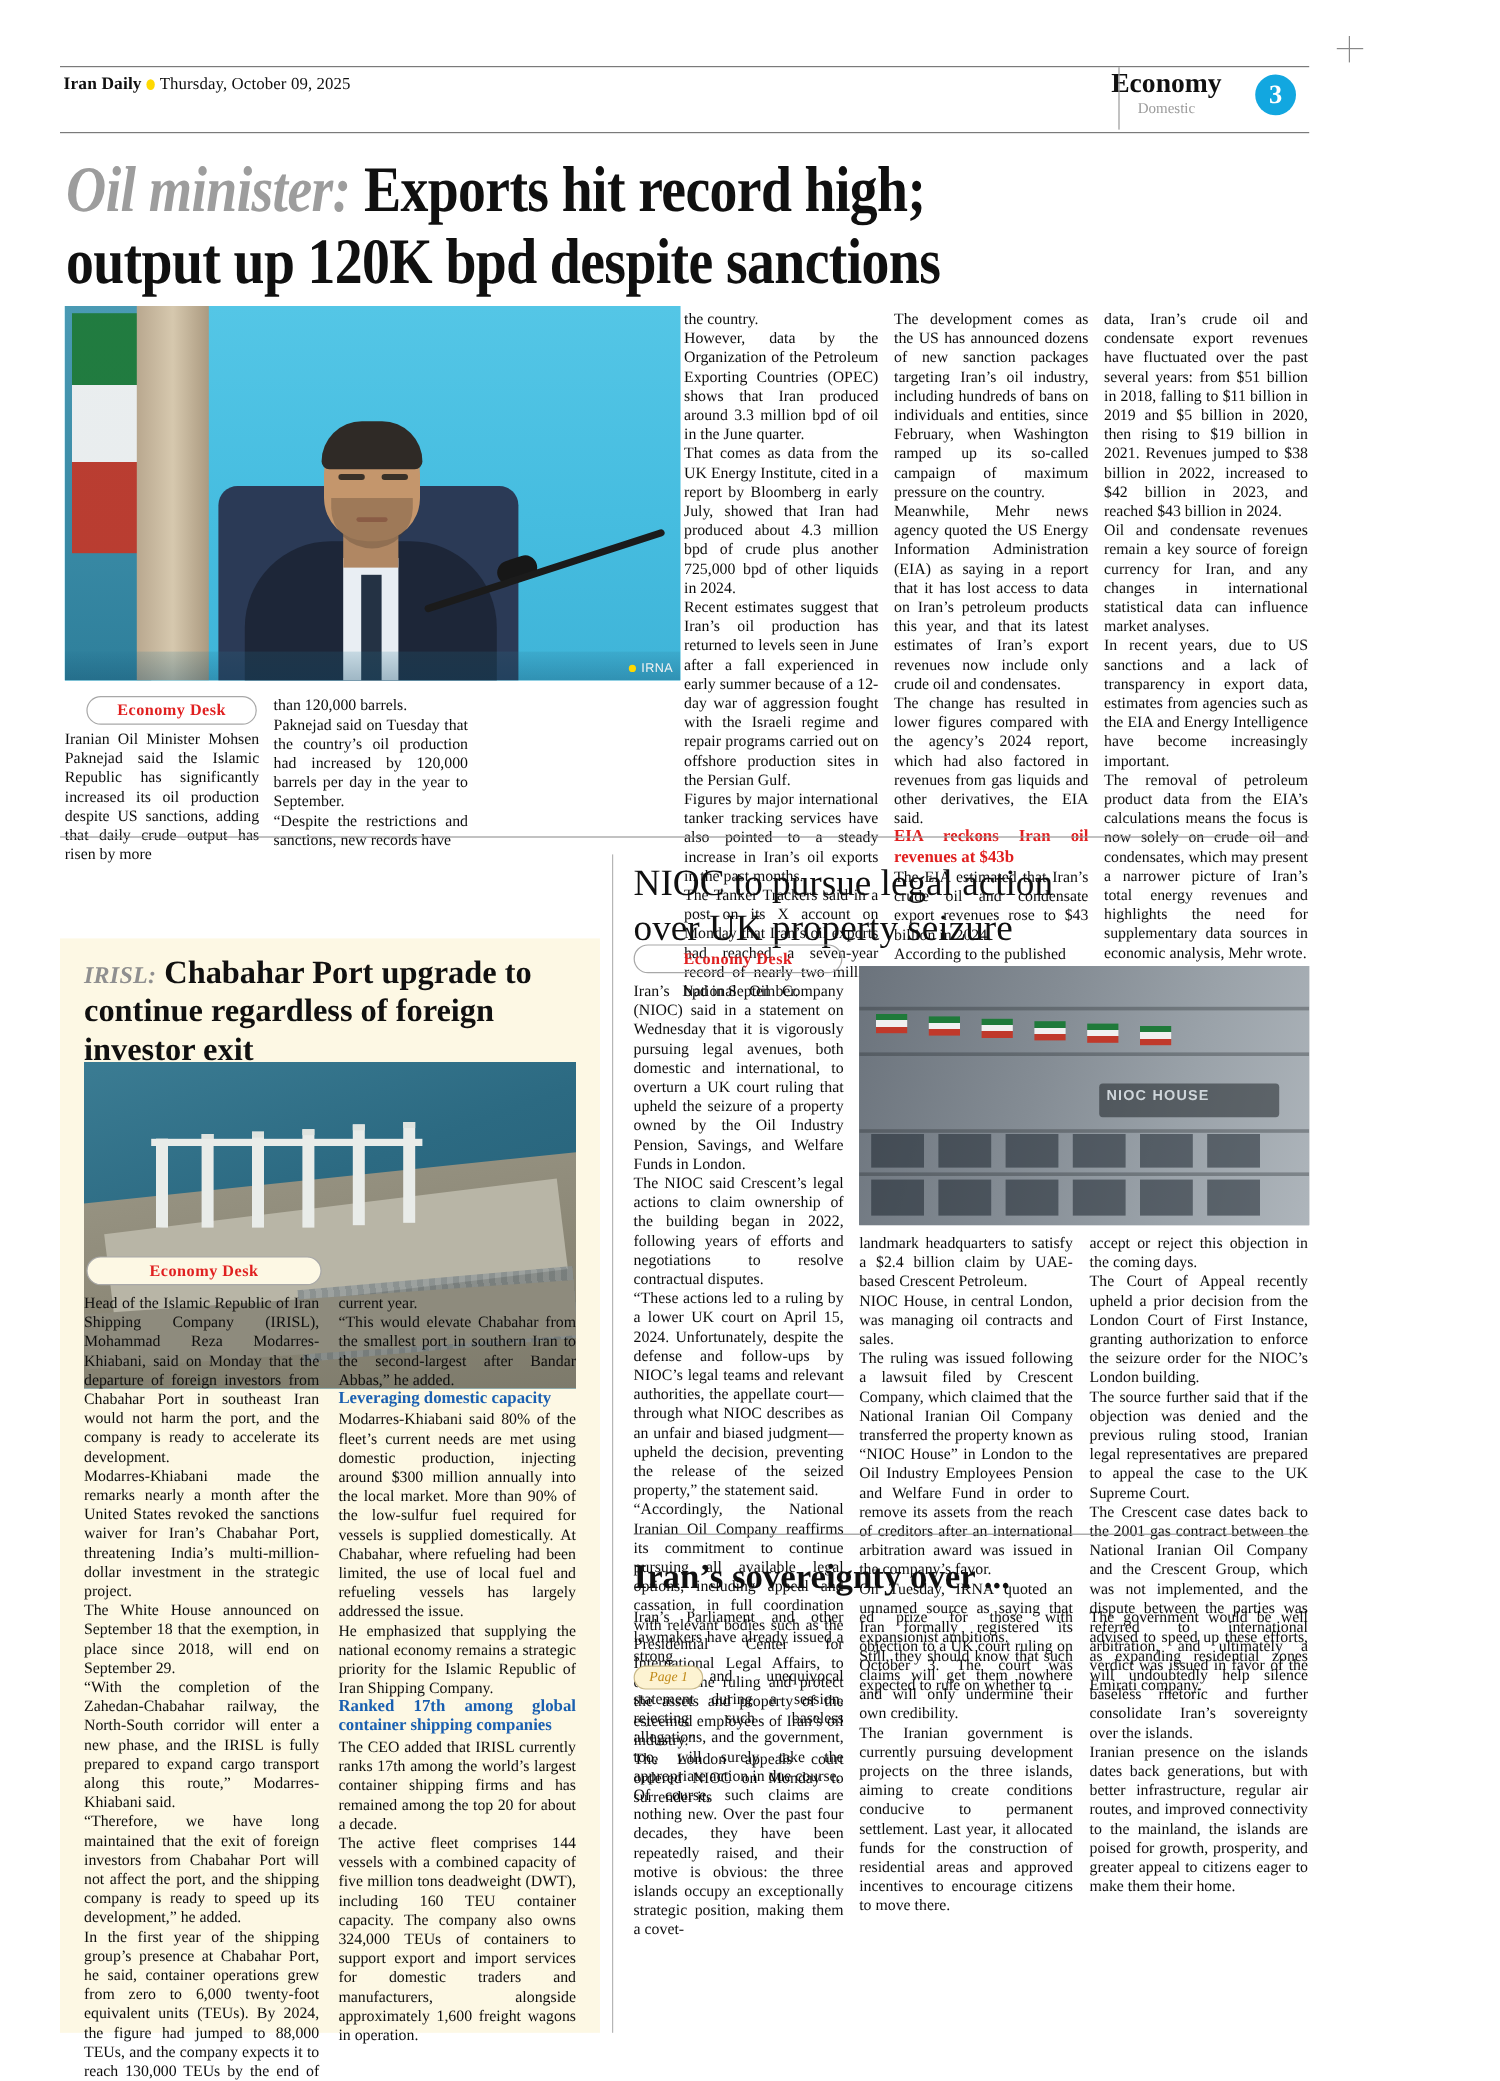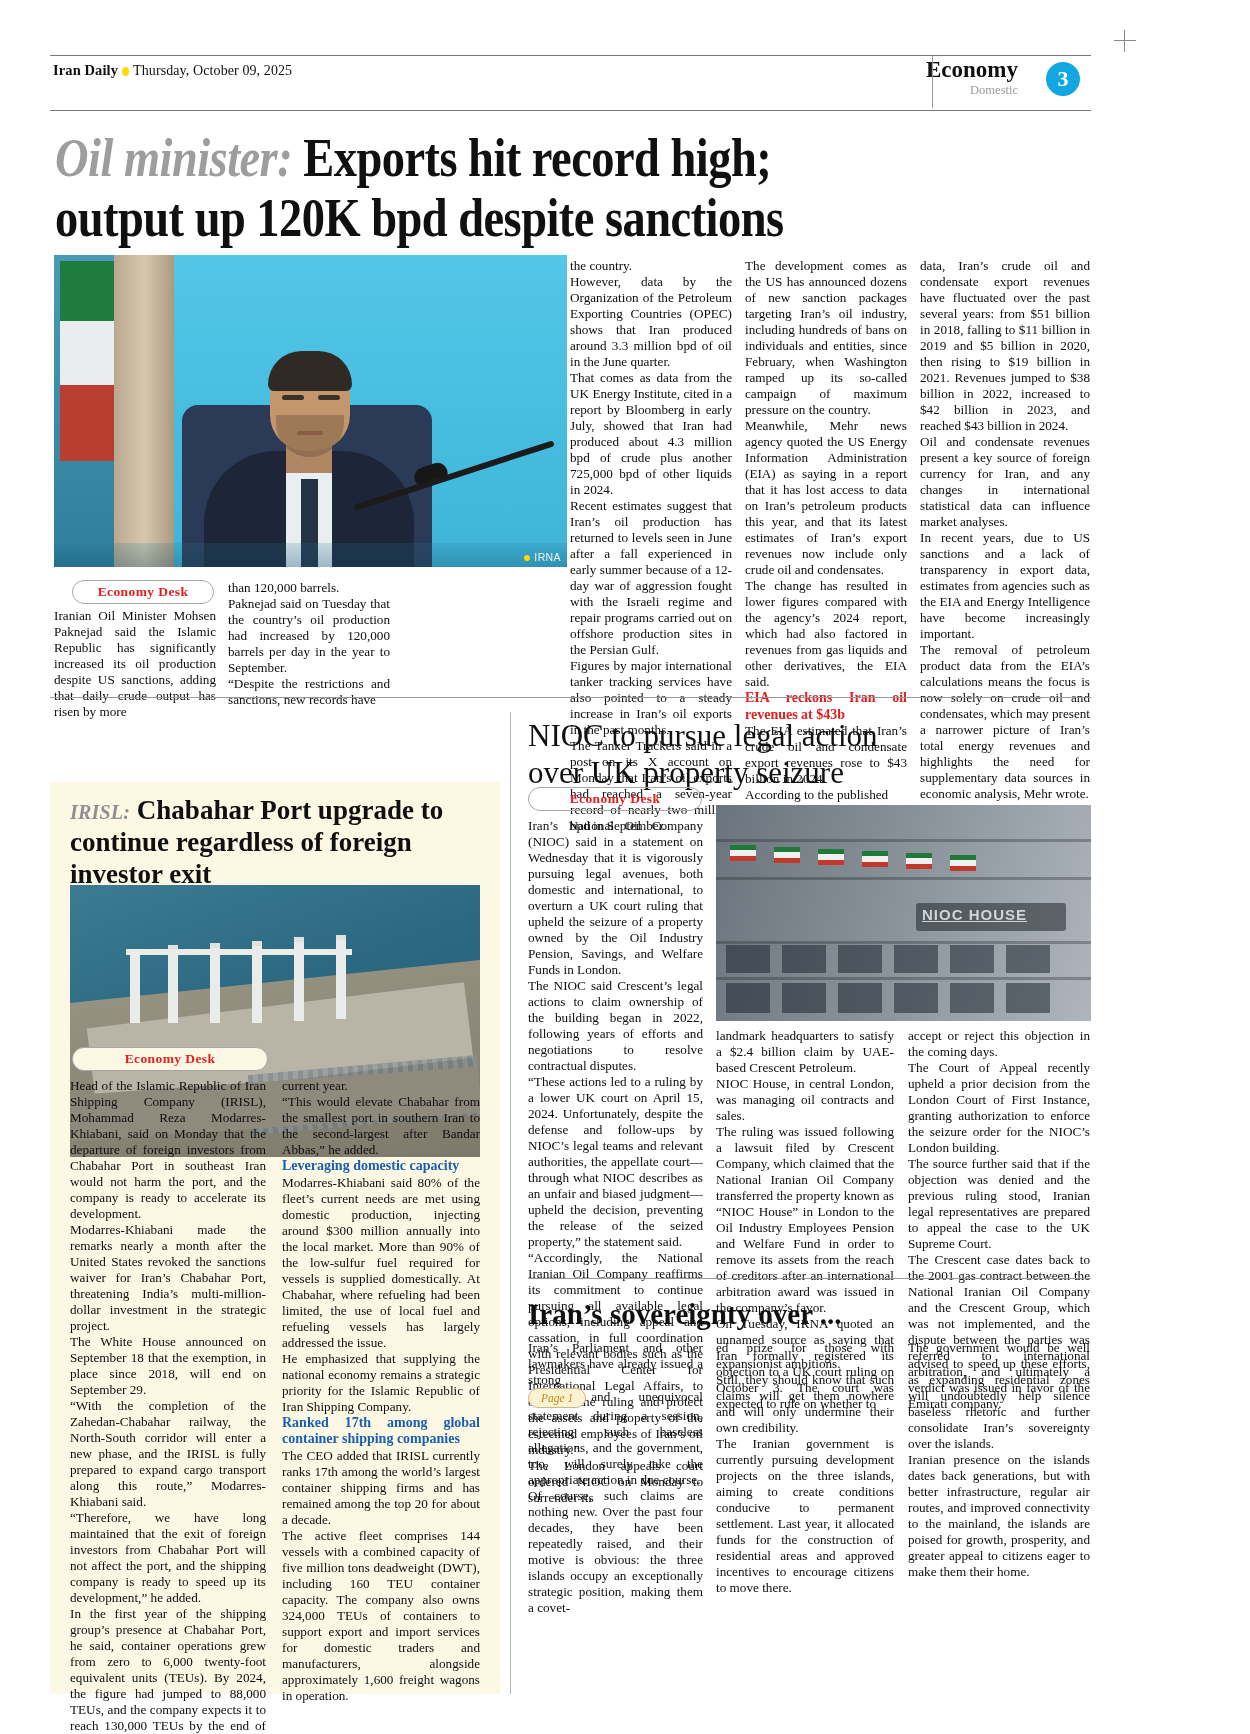--- a/index.html
+++ b/index.html
@@ -32,21 +32,21 @@
      background:#ffd900;margin:0 4px -1px 4px;}
   .mh-date{font-size:14px;}
 
   .mh-section{
     position:absolute;right:232px;top:58px;text-align:right;
   }
   .mh-section .sec{
     font-size:23px;font-weight:bold;line-height:1;font-family:"Liberation Serif",serif;
   }
   .mh-section .sub{
-    font-size:12.5px;color:#9b9b9b;margin-top:3px;line-height:1;
+    font-size:12.5px;color:#9b9b9b;margin-top:3px;line-height:1;text-align:center;
   }
   .mh-div{position:absolute;left:932px;top:56px;width:1px;height:52px;background:#9a9a9a;}
 
   .pagebadge{
     position:absolute;left:1046px;top:62px;width:34px;height:34px;border-radius:50%;
     background:#12a7e0;color:#fff;font-size:22px;font-weight:bold;
     display:flex;align-items:center;justify-content:center;
     font-family:"Liberation Serif",serif;
   }
 
@@ -169,22 +169,22 @@
   .photo3{
     position:absolute;left:716px;top:805px;width:375px;height:216px;overflow:hidden;background:#5b6670;
   }
   .photo3 .bld{position:absolute;inset:0;
     background:linear-gradient(105deg,#6b737c 0%,#848c94 40%,#9aa2a9 70%,#aeb5bb 100%);}
   .photo3 .floor{position:absolute;left:0;width:375px;height:3px;background:rgba(40,45,50,.35);}
   .photo3 .win{position:absolute;background:rgba(30,38,48,.55);}
   .photo3 .flag{position:absolute;width:26px;height:16px;}
   .photo3 .sign{position:absolute;left:200px;top:98px;width:150px;height:28px;
     background:rgba(20,25,30,.5);border-radius:3px;}
-  .photo3 .signtxt{position:absolute;left:206px;top:101px;font-size:15px;color:#cfd6db;
-    font-family:"Liberation Sans",sans-serif;letter-spacing:1px;font-weight:bold;text-decoration:underline;}
+  .photo3 .signtxt{position:absolute;left:206px;top:101px;font-size:12px;color:#cfd6db;
+    font-family:"Liberation Sans",sans-serif;letter-spacing:1px;font-weight:bold;}
 
   
   .sov-head{
     position:absolute;left:528px;top:1298px;width:420px;
     font-size:29px;line-height:1.15;font-weight:bold;
     font-family:"Liberation Serif",serif;
   }
   .pagepill{
     display:inline-block;border:1px solid #c9b98a;border-radius:11px;
     background:#fdf3d2;color:#c08a18;font-size:11.5px;font-style:italic;
@@ -268,21 +268,21 @@
     <p>The development comes as the US has announced dozens of new sanction packages targeting Iran’s oil industry, including hundreds of bans on individuals and entities, since February, when Washington ramped up its so-called campaign of maximum pressure on the country.</p>
     <p>Meanwhile, Mehr news agency quoted the US Energy Information Administration (EIA) as saying in a report that it has lost access to data on Iran’s petroleum products this year, and that its latest estimates of Iran’s export revenues now include only crude oil and condensates.</p>
     <p>The change has resulted in lower figures compared with the agency’s 2024 report, which had also factored in revenues from gas liquids and other derivatives, the EIA said.</p>
     <p class="redhead">EIA reckons Iran oil revenues at $43b</p>
     <p>The EIA estimated that Iran’s crude oil and condensate export revenues rose to $43 billion in 2024.</p>
     <p>According to the published</p>
   </div>
 
   <div class="col" style="left:920px;top:258px;width:170px;">
     <p>data, Iran’s crude oil and condensate export revenues have fluctuated over the past several years: from $51 billion in 2018, falling to $11 billion in 2019 and $5 billion in 2020, then rising to $19 billion in 2021. Revenues jumped to $38 billion in 2022, increased to $42 billion in 2023, and reached $43 billion in 2024.</p>
-    <p>Oil and condensate revenues present a key source of foreign currency for Iran, and any changes in international statistical data can influence market analyses.</p>
+    <p>Oil and condensate revenues remain a key source of foreign currency for Iran, and any changes in international statistical data can influence market analyses.</p>
     <p>In recent years, due to US sanctions and a lack of transparency in export data, estimates from agencies such as the EIA and Energy Intelligence have become increasingly important.</p>
     <p>The removal of petroleum product data from the EIA’s calculations means the focus is now solely on crude oil and condensates, which may present a narrower picture of Iran’s total energy revenues and highlights the need for supplementary data sources in economic analysis, Mehr wrote.</p>
   </div>
 
   <div class="divider" style="left:50px;top:697px;width:1041px;"></div>
 
   <div class="irisl-box"></div>
 
   <div class="irisl-head">
     <span class="kicker sc">IRISL:</span>

